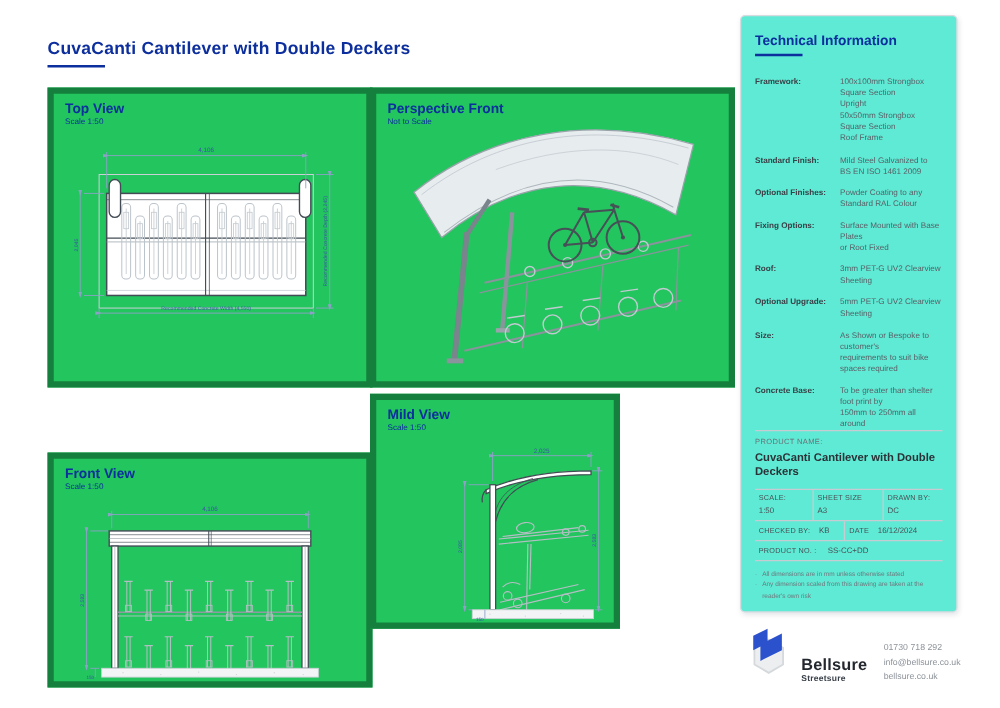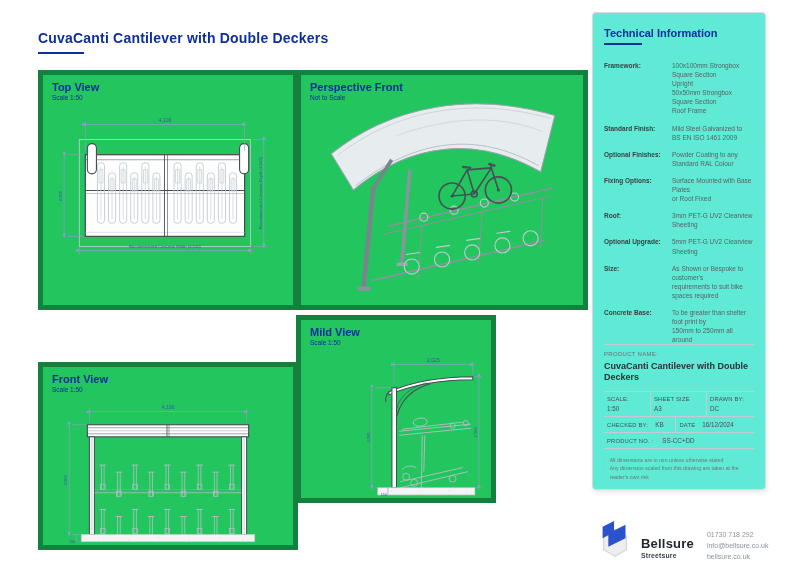--- a/index.html
+++ b/index.html
@@ -46,21 +46,21 @@
   .tb-val{font-size:6.3px;color:#4a5056;margin-top:3px;}
   .tb-grid2{display:grid;grid-template-columns:1fr 1.1fr;border-bottom:1px solid #c7ccd2;}
   .tb-grid2 .cell{padding:4px 3px;display:flex;gap:7px;align-items:baseline;}
   .tb-grid2 .cell + .cell{border-left:1px solid #c7ccd2;}
   .tb-row1{border-bottom:1px solid #c7ccd2;padding:4px 3px;display:flex;gap:9px;align-items:baseline;}
   .tb-notes{margin-top:7px;}
   .tb-note{font-size:5.2px;color:#70767d;line-height:1.6;display:flex;gap:4px;}
   .tb-note .dot{flex:0 0 auto;}
 
   
-  .footer{position:absolute;left:594px;top:517px;width:174px;display:flex;align-items:center;}
+  .footer{position:absolute;left:594px;top:499px;width:174px;display:flex;align-items:flex-end;}
   .logo-svg{width:42px;height:48px;flex:0 0 auto;}
   .brand-col{margin-left:5px;margin-top:12px;}
   .brand{font-size:13px;font-weight:bold;color:#23282f;letter-spacing:.2px;}
   .sub-brand{font-size:6.8px;font-weight:bold;color:#3a4049;margin-top:1px;letter-spacing:.2px;}
   .contact-col{margin-left:13px;margin-top:9px;font-size:7px;color:#8d939a;line-height:1.6;}
 </style>
 </head>
 <body>
 
 <div class="sheet">

